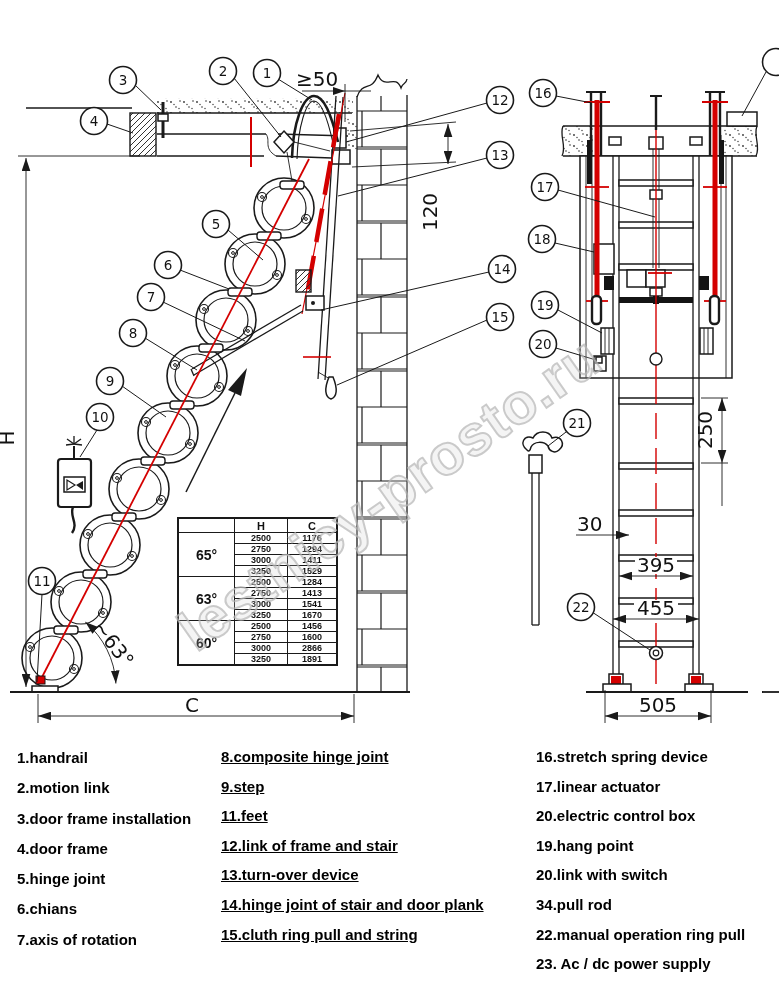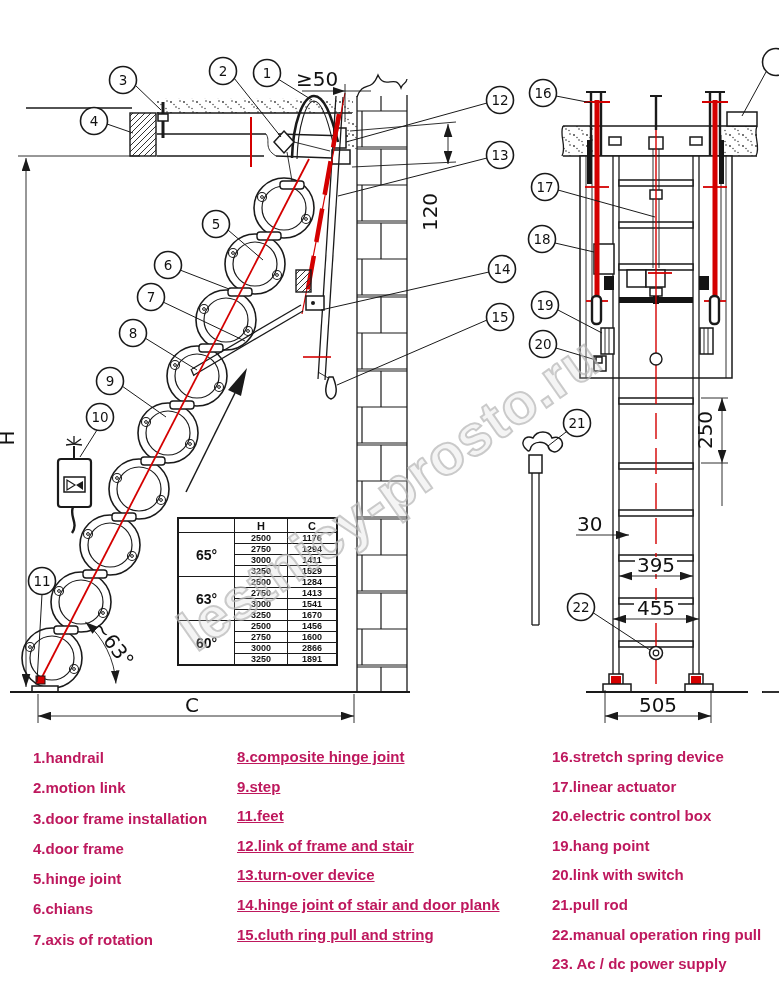--- a/index.html
+++ b/index.html
@@ -26,21 +26,21 @@
   .spec{position:absolute;left:177px;top:517px;border-collapse:collapse;background:#fff;
         border:2px solid #1a1a1a;}
   .spec th,.spec td{border:1px solid #1a1a1a;font:bold 9px "Liberation Sans",sans-serif;
         color:#111;text-align:center;padding:0;height:10px;line-height:10px;}
   .spec th{height:13px;font-size:11px;}
   .spec .a{width:55px;font-size:14px;}
   .spec .h{width:52px;}
   .spec .c{width:48px;}
 
   
-  .lg{position:absolute;color:#be185d;margin-left:16px;}
+  .lg{position:absolute;color:#000000;}
   .lg .li{font:bold 15px "Liberation Sans",sans-serif;white-space:nowrap;}
   #leg1{left:17px;top:743px;}  #leg1 .li{line-height:30.3px;}
   #leg2{left:221px;top:742px;} #leg2 .li{line-height:29.6px;text-decoration:underline;}
   #leg3{left:536px;top:742px;} #leg3 .li{line-height:29.6px;}
 
   
   #wm{position:absolute;left:118px;top:460px;width:545px;height:70px;text-align:center;
       font:bold 57px "Liberation Sans",sans-serif;letter-spacing:1px;
       transform:rotate(-35deg);color:rgba(205,205,205,0.30);
       -webkit-text-stroke:2px #b9b9b9;opacity:.75;pointer-events:none;}
@@ -578,18 +578,18 @@
   <div class="li">13.turn-over device</div>
   <div class="li">14.hinge joint of stair and door plank</div>
   <div class="li">15.cluth ring pull and string</div>
 </div>
 <div id="leg3" class="lg">
   <div class="li">16.stretch spring device</div>
   <div class="li">17.linear actuator</div>
   <div class="li">20.electric control box</div>
   <div class="li">19.hang point</div>
   <div class="li">20.link with switch</div>
-  <div class="li">21.pull rod</div>
+  <div class="li">34.pull rod</div>
   <div class="li">22.manual operation ring pull</div>
   <div class="li">23. Ac / dc power supply</div>
 </div>
 
 </div>
 
 </body></html>

